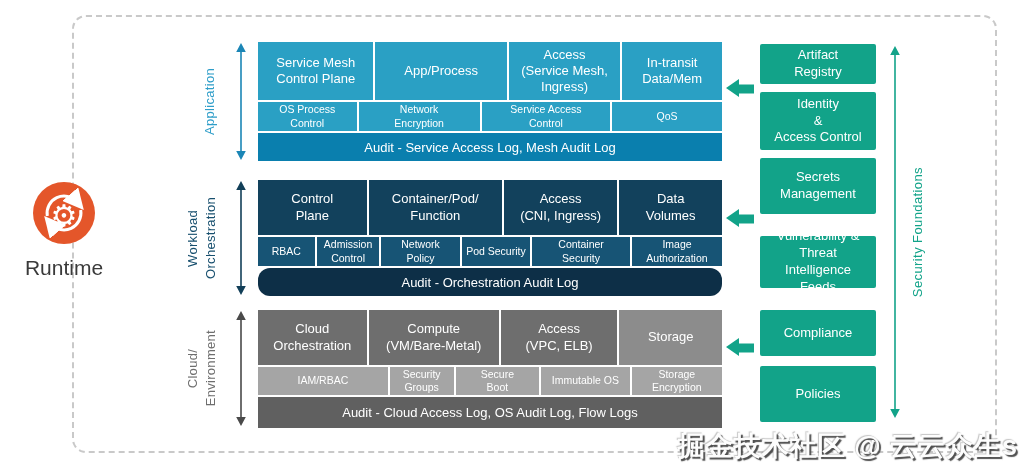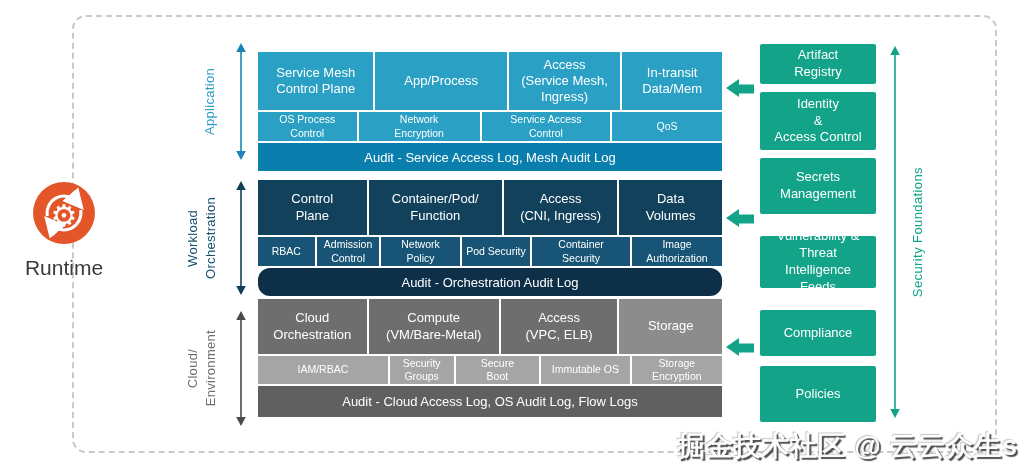--- a/index.html
+++ b/index.html
@@ -78,21 +78,21 @@
   </div>
 
   <div class="vlabel app-label" style="left:184px;top:42px;height:119px;">
     <span>Application</span>
   </div>
   <svg class="varrow" style="left:234px;top:42px;" width="14" height="119" viewBox="0 0 14 119">
     <line x1="7" y1="8" x2="7" y2="111" stroke="#1b86b6" stroke-width="1.6"></line>
     <path d="M7,1 L2.2,10 L11.8,10 Z" fill="#1b86b6"></path>
     <path d="M7,118 L2.2,109 L11.8,109 Z" fill="#1b86b6"></path>
   </svg>
-  <div class="grid" style="top:52px;">
+  <div class="grid" style="top:42px;">
     <div class="row" style="height:58px;">
       <div class="cell big app-cell" style="flex:117">Service Mesh
 Control Plane</div>
       <div class="cell big app-cell" style="flex:133">App/Process</div>
       <div class="cell big app-cell" style="flex:113">Access
 (Service Mesh,
 Ingress)</div>
       <div class="cell big app-cell" style="flex:101">In-transit
 Data/Mem</div>
     </div>
@@ -145,21 +145,21 @@
 
   <div class="vlabel cl-label" style="left:176px;top:310px;height:117px;">
     <span>Cloud/
 Environment</span>
   </div>
   <svg class="varrow" style="left:234px;top:310px;" width="14" height="117" viewBox="0 0 14 117">
     <line x1="7" y1="8" x2="7" y2="109" stroke="#4a4a4a" stroke-width="1.6"></line>
     <path d="M7,1 L2.2,10 L11.8,10 Z" fill="#4a4a4a"></path>
     <path d="M7,116 L2.2,107 L11.8,107 Z" fill="#4a4a4a"></path>
   </svg>
-  <div class="grid" style="top:299px;">
+  <div class="grid" style="top:310px;">
     <div class="row" style="height:55px;">
       <div class="cell big cl-big" style="flex:110">Cloud
 Orchestration</div>
       <div class="cell big cl-big" style="flex:132">Compute
 (VM/Bare-Metal)</div>
       <div class="cell big cl-big" style="flex:118">Access
 (VPC, ELB)</div>
       <div class="cell big cl-big-alt" style="flex:104">Storage</div>
     </div>
     <div class="row" style="height:28px;">

